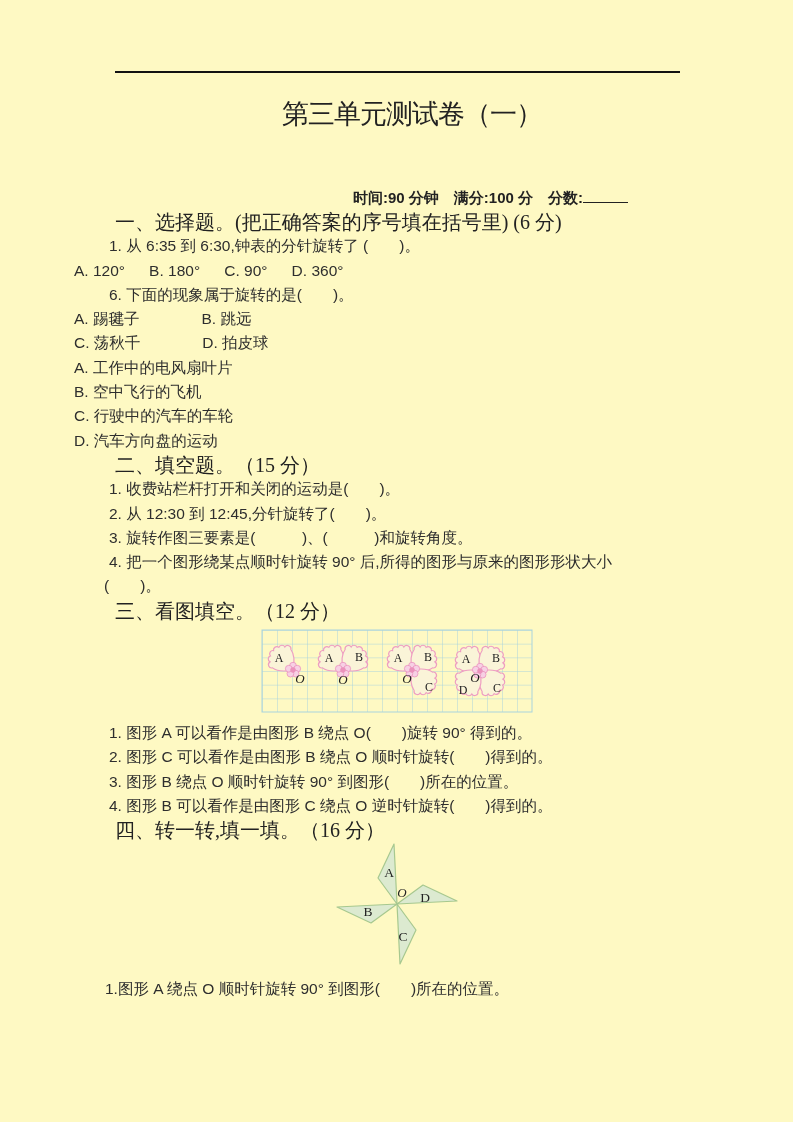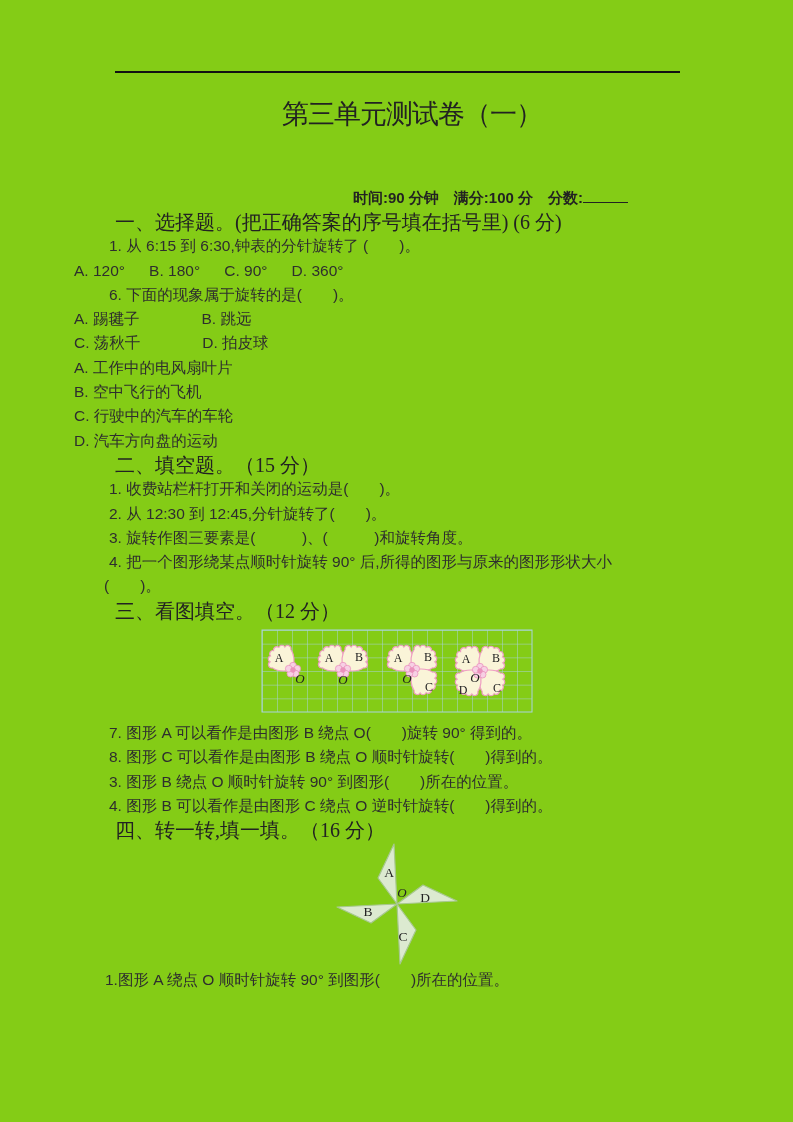--- a/index.html
+++ b/index.html
@@ -1,17 +1,17 @@
 <!DOCTYPE html>
 <html><head>
 <meta charset="utf-8">
 <style>
   html,body { margin:0; padding:0; background:#ffffff; }
   .page {
-    position:relative; width:793px; height:1122px; background:#84cc16;
+    position:relative; width:793px; height:1122px; background:#fef9c3;
     color:#2e2e2e; overflow:hidden;
     font-family:"Liberation Sans","DejaVu Sans",sans-serif;
   }
   .top-rule { position:absolute; left:115px; top:71px; width:565px; height:2px; background:#121212; }
   .title {
     position:absolute; left:282px; top:96px; margin:0;
     font-family:"Liberation Serif","DejaVu Serif",serif; font-weight:400;
     font-size:27px; letter-spacing:-1px; white-space:pre; color:#222;
   }
   .meta {
@@ -19,42 +19,42 @@
     font-family:"Liberation Sans","DejaVu Sans",sans-serif;
     font-weight:700; font-size:15px; color:#222;
   }
   .score-blank { display:inline-block; width:45px; height:13px; border-bottom:1.5px solid #222; vertical-align:baseline; }
   .content { position:absolute; left:0; top:210px; width:793px; }
   .ln { height:24.3px; line-height:24.3px; white-space:pre; font-size:15.5px; color:#2e2e2e; }
   .h  { margin-left:115px; font-family:"Liberation Serif","DejaVu Serif",serif; font-size:20px; color:#222; }
   .it   { margin-left:109px; }
   .op   { margin-left:74px; }
   .cont { margin-left:104px; }
-  .it4  { margin-left:105px; }
+  .it4  { margin-left:105px;margin-top:9px; }
   svg.grid-fig { display:block; margin:2px 0 1px 255px; }
   svg.pin-fig  { display:block; margin:-5px 0 0 330px; }
   .flab { font-family:"Liberation Serif","DejaVu Serif",serif; font-size:12px; fill:#222; }
   .olab { font-family:"Liberation Serif","DejaVu Serif",serif; font-style:italic; font-size:13px; fill:#222; }
   .plab { font-family:"Liberation Serif","DejaVu Serif",serif; font-size:13.5px; fill:#222; }
 </style>
 </head>
 <body>
 
 <div class="page">
 
   <div class="top-rule"></div>
 
   <h1 class="title">第三单元测试卷（一）</h1>
 
   <div class="meta"><span>时间:90 分钟　满分:100 分　分数:</span><span class="score-blank"></span></div>
 
   <div class="content">
 
     <div class="ln h">一、选择题。(把正确答案的序号填在括号里) (6 分)</div>
-    <div class="ln it">1. 从 6:15 到 6:30,钟表的分针旋转了 (　　)。</div>
+    <div class="ln it">1. 从 6:35 到 6:30,钟表的分针旋转了 (　　)。</div>
     <div class="ln op">A. 120°　  B. 180°　  C. 90°　  D. 360°</div>
     <div class="ln it">6. 下面的现象属于旋转的是(　　)。</div>
     <div class="ln op">A. 踢毽子　　　　B. 跳远</div>
     <div class="ln op">C. 荡秋千　　　　D. 拍皮球</div>
     <div class="ln op">A. 工作中的电风扇叶片</div>
     <div class="ln op">B. 空中飞行的飞机</div>
     <div class="ln op">C. 行驶中的汽车的车轮</div>
     <div class="ln op">D. 汽车方向盘的运动</div>
 
     <div class="ln h">二、填空题。（15 分）</div>
@@ -118,22 +118,22 @@
         <use href="#petal" transform="translate(225,46) rotate(225)"></use>
         <use href="#cluster" transform="translate(225,46)"></use>
         <text class="flab" x="211" y="38" text-anchor="middle">A</text>
         <text class="flab" x="241" y="37" text-anchor="middle">B</text>
         <text class="flab" x="242" y="67" text-anchor="middle">C</text>
         <text class="flab" x="208" y="69" text-anchor="middle">D</text>
         <text class="olab" x="220" y="57" text-anchor="middle">O</text>
       </g>
     </svg>
 
-    <div class="ln it">7. 图形 A 可以看作是由图形 B 绕点 O(　　)旋转 90° 得到的。</div>
-    <div class="ln it">8. 图形 C 可以看作是由图形 B 绕点 O 顺时针旋转(　　)得到的。</div>
+    <div class="ln it">1. 图形 A 可以看作是由图形 B 绕点 O(　　)旋转 90° 得到的。</div>
+    <div class="ln it">2. 图形 C 可以看作是由图形 B 绕点 O 顺时针旋转(　　)得到的。</div>
     <div class="ln it">3. 图形 B 绕点 O 顺时针旋转 90° 到图形(　　)所在的位置。</div>
     <div class="ln it">4. 图形 B 可以看作是由图形 C 绕点 O 逆时针旋转(　　)得到的。</div>
 
     <div class="ln h">四、转一转,填一填。（16 分）</div>
 
     <svg class="pin-fig" width="135" height="130" viewBox="0 0 135 130">
       <g fill="#dcead0" stroke="#a7c88f" stroke-width="1.2" stroke-linejoin="round">
         <polygon points="67,66 48,40 64,6"></polygon>
         <polygon points="67,66 93,47 127,63"></polygon>
         <polygon points="67,66 86,92 70,126"></polygon>

